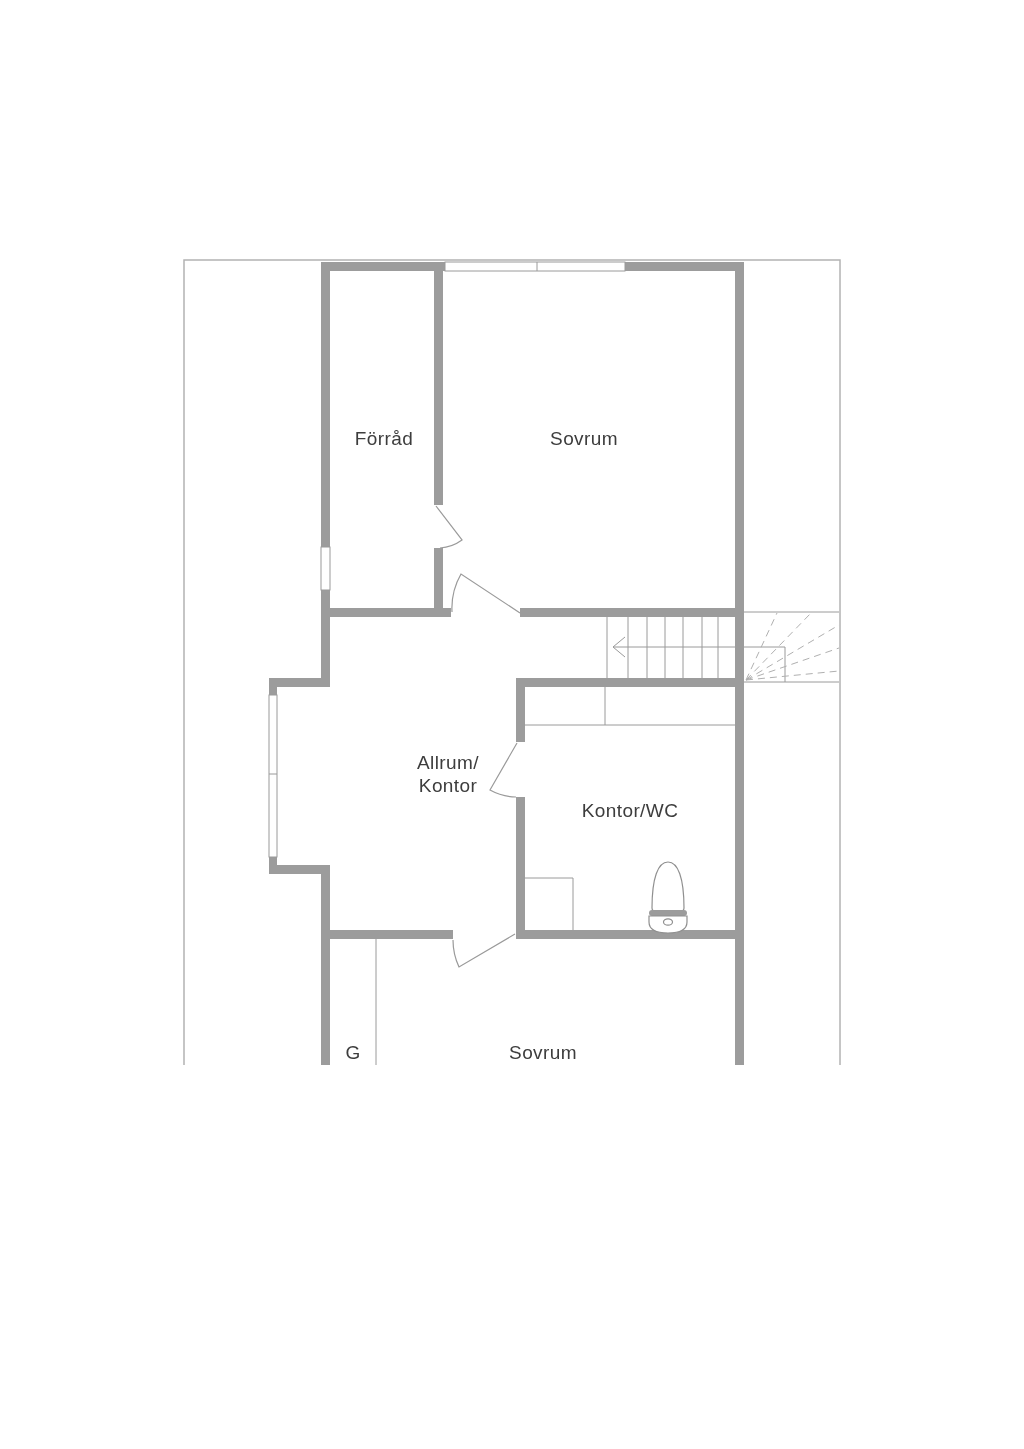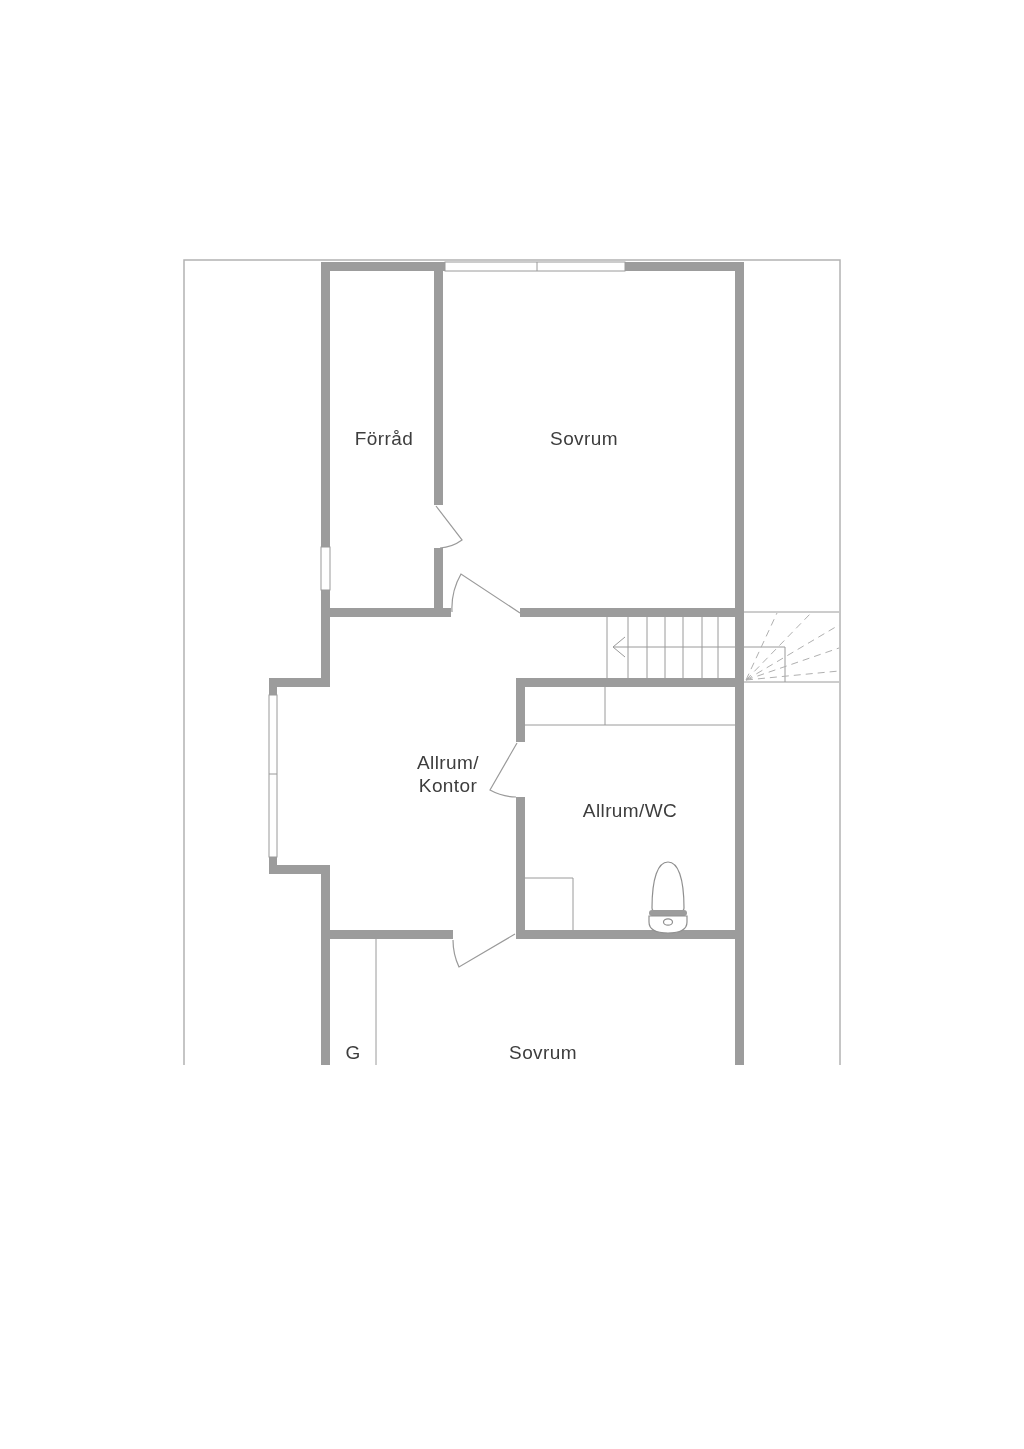--- a/index.html
+++ b/index.html
@@ -134,17 +134,17 @@
       <rect class="fixt-solid" x="649" y="910" width="38" height="6" rx="3"></rect>
       <path class="fixt" d="M649,916 H687 V922 C687,930 679,933 668,933 C657,933 649,930 649,922 Z"></path>
       <ellipse class="fixt" cx="668" cy="922" rx="4.5" ry="3.2"></ellipse>
     </g>
   </svg>
 
   <div class="room-label" style="left:384px;top:438px;">Förråd</div>
   <div class="room-label" style="left:584px;top:438px;">Sovrum</div>
   <div class="room-label" style="left:404px;top:774px;margin-left:44px;">Allrum/
 Kontor</div>
-  <div class="room-label" style="left:630px;top:810px;">Allrum/WC</div>
+  <div class="room-label" style="left:630px;top:810px;">Kontor/WC</div>
   <div class="room-label" style="left:353px;top:1052px;">G</div>
   <div class="room-label" style="left:543px;top:1052px;">Sovrum</div>
 
 </div>
 
 </body></html>

